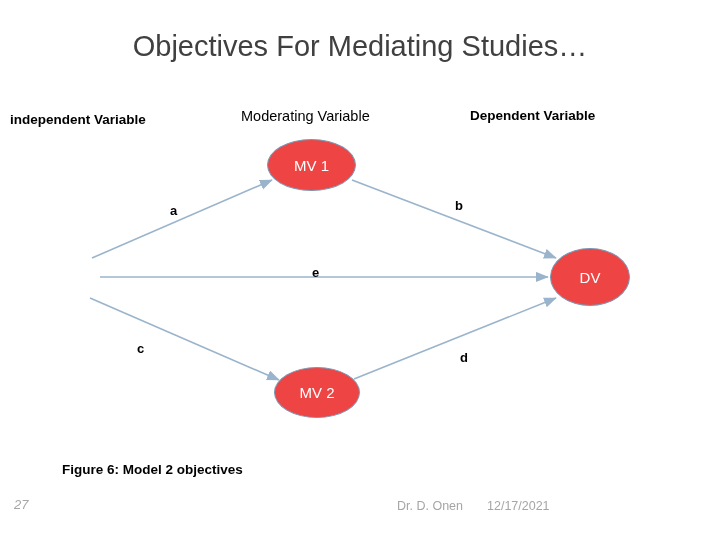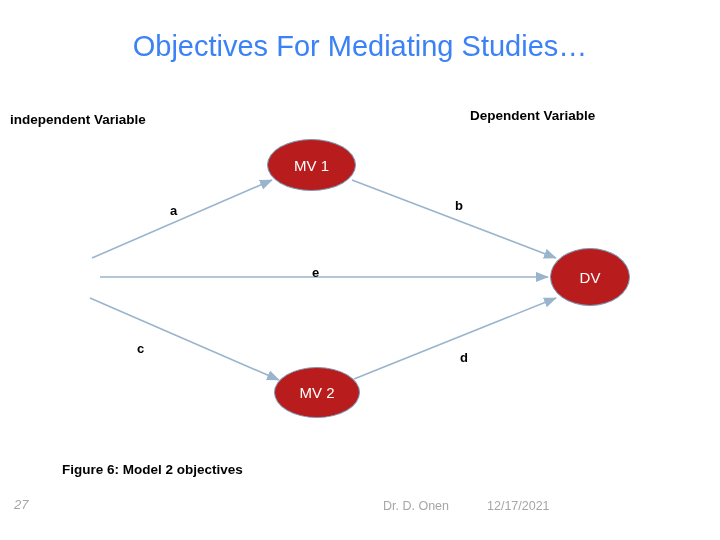--- a/index.html
+++ b/index.html
@@ -19,39 +19,39 @@
     height: 540px;
   }
   .title {
     position: absolute;
     left: 0;
     top: 30px;
     width: 720px;
     text-align: center;
     font-size: 29px;
     font-weight: normal;
-    color: #3b82f6;
+    color: #404040;
     letter-spacing: 0px;
     white-space: nowrap;
   }
   .colhead {
     position: absolute;
     font-size: 13.5px;
     font-weight: bold;
     color: #000000;
     white-space: nowrap;
   }
   .head-iv  { left: 10px;  top: 112px; }
   .head-mod { left: 241px; top: 108px; font-weight: normal; font-size: 14.5px;}
   .head-dv  { left: 470px; top: 108px; }
 
   .node {
     position: absolute;
     border-radius: 50%;
-    background: #b91c1c;
+    background: #ef4444;
     border: 1px solid #7a99b5;
     color: #ffffff;
     font-size: 15px;
     display: flex;
     align-items: center;
     justify-content: center;
     box-sizing: border-box;
   }
   .node-mv1 { left: 267px; top: 139px; width: 89px; height: 52px; }
   .node-mv2 { left: 274px; top: 367px; width: 86px; height: 51px; }
@@ -91,21 +91,21 @@
   .pagenum {
     position: absolute;
     left: 14px;
     top: 497px;
     font-size: 13px;
     color: #a6a6a6;
     font-style: italic;
   }
   .footer-author {
     position: absolute;
-    left: 383px;
+    left: 397px;
     top: 499px;
     font-size: 12.5px;
     color: #a6a6a6;
     white-space: nowrap;
   }
   .footer-date {
     position: absolute;
     left: 487px;
     top: 499px;
     font-size: 12.5px;
@@ -114,20 +114,21 @@
   }
 </style>
 </head>
 <body>
 
 <div id="slide">
 
   <div class="title">Objectives For Mediating Studies…</div>
 
   <div class="colhead head-iv">independent Variable</div>
+  <div class="colhead head-mod">Moderating Variable</div>
   <div class="colhead head-dv">Dependent Variable</div>
 
   <svg class="arrows" viewBox="0 0 720 540">
     <defs>
       <marker id="ah" markerWidth="9" markerHeight="9" refX="7.5" refY="3.2" orient="auto" markerUnits="strokeWidth">
         <path d="M0,0 L8,3.2 L0,6.4 z" fill="#9ab4cc"></path>
       </marker>
     </defs>
 
     <line x1="92" y1="258" x2="272" y2="180" stroke="#9ab4cc" stroke-width="1.6" marker-end="url(#ah)"></line>

